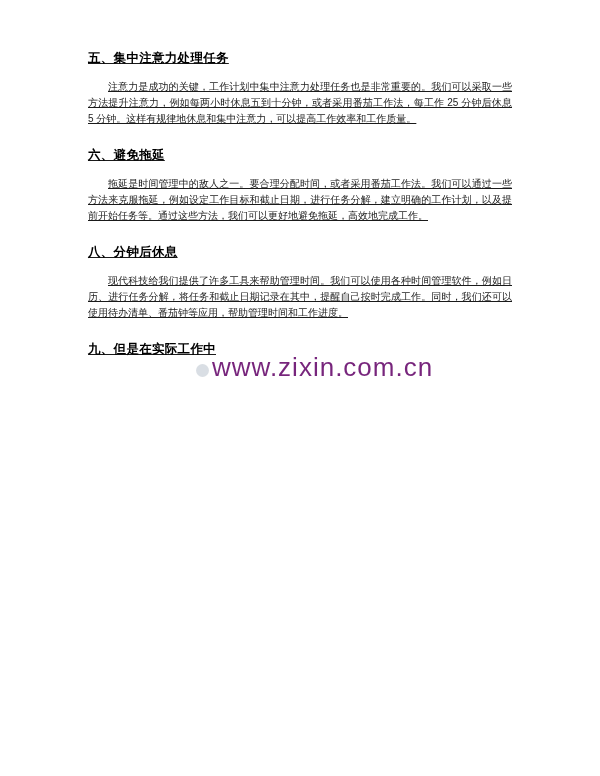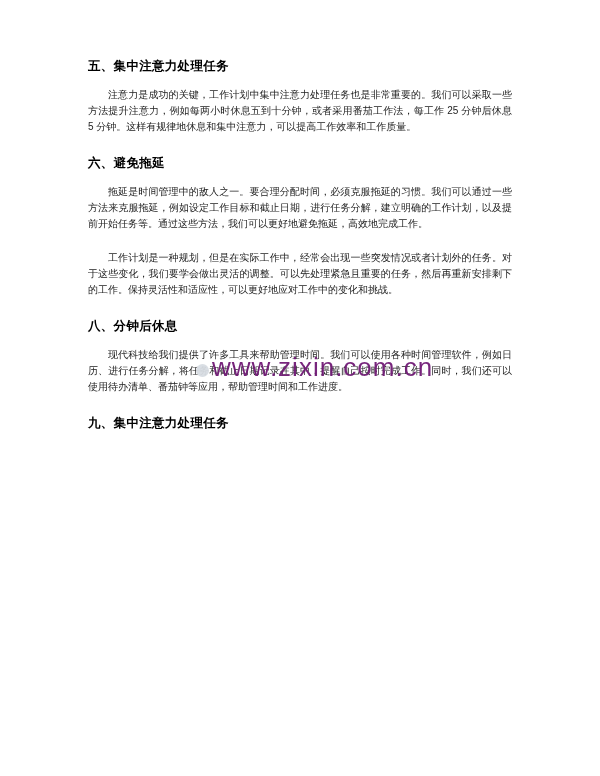--- a/index.html
+++ b/index.html
@@ -19,22 +19,23 @@
     position: absolute;
     left: 0;
     top: 0;
     width: 600px;
     height: 776px;
     background: #ffffff;
   }
   .content {
     position: absolute;
     left: 88px;
-    top: 56px;
+    top: 48px;
     width: 424px;
+    text-decoration: underline;
   }
   .section {
     margin-bottom: 0;
   }
   .heading {
     font-size: 12.5px;
     font-weight: bold;
     color: #000000;
     letter-spacing: 0.3px;
     line-height: 20px;
@@ -85,34 +86,33 @@
 
   <div class="content">
 
     <div class="section">
       <h2 class="heading">五、集中注意力处理任务</h2>
       <p class="para">注意力是成功的关键，工作计划中集中注意力处理任务也是非常重要的。我们可以采取一些方法提升注意力，例如每两小时休息五到十分钟，或者采用番茄工作法，每工作 25 分钟后休息 5 分钟。这样有规律地休息和集中注意力，可以提高工作效率和工作质量。</p>
     </div>
 
     <div class="section">
       <h2 class="heading">六、避免拖延</h2>
-      <p class="para">拖延是时间管理中的敌人之一。要合理分配时间，必须克服拖延的习惯。我们可以通过一些方法来克服拖延，例如设定工作目标和截止日期，进行任务分解，建立明确的工作计划，以及提前开始任务等。通过这些方法，我们可以更好地避免拖延，高效地完成工作。</p>
+      <p class="para">拖延是时间管理中的敌人之一。要合理分配时间，或者采用番茄工作法。我们可以通过一些方法来克服拖延，例如设定工作目标和截止日期，进行任务分解，建立明确的工作计划，以及提前开始任务等。通过这些方法，我们可以更好地避免拖延，高效地完成工作。</p>
     </div>
 
     <div class="section">
-      <p class="para">工作计划是一种规划，但是在实际工作中，经常会出现一些突发情况或者计划外的任务。对于这些变化，我们要学会做出灵活的调整。可以先处理紧急且重要的任务，然后再重新安排剩下的工作。保持灵活性和适应性，可以更好地应对工作中的变化和挑战。</p>
     </div>
 
     <div class="section">
       <h2 class="heading">八、分钟后休息</h2>
       <p class="para">现代科技给我们提供了许多工具来帮助管理时间。我们可以使用各种时间管理软件，例如日历、进行任务分解，将任务和截止日期记录在其中，提醒自己按时完成工作。同时，我们还可以使用待办清单、番茄钟等应用，帮助管理时间和工作进度。</p>
     </div>
 
     <div class="section">
-      <h2 class="heading last-heading">九、集中注意力处理任务</h2>
+      <h2 class="heading last-heading">九、但是在实际工作中</h2>
     </div>
 
   </div>
 
   <div class="watermark">
     <span class="mark-dot"></span><span>www.zixin.com.cn</span>
   </div>
 
 </div>
 

